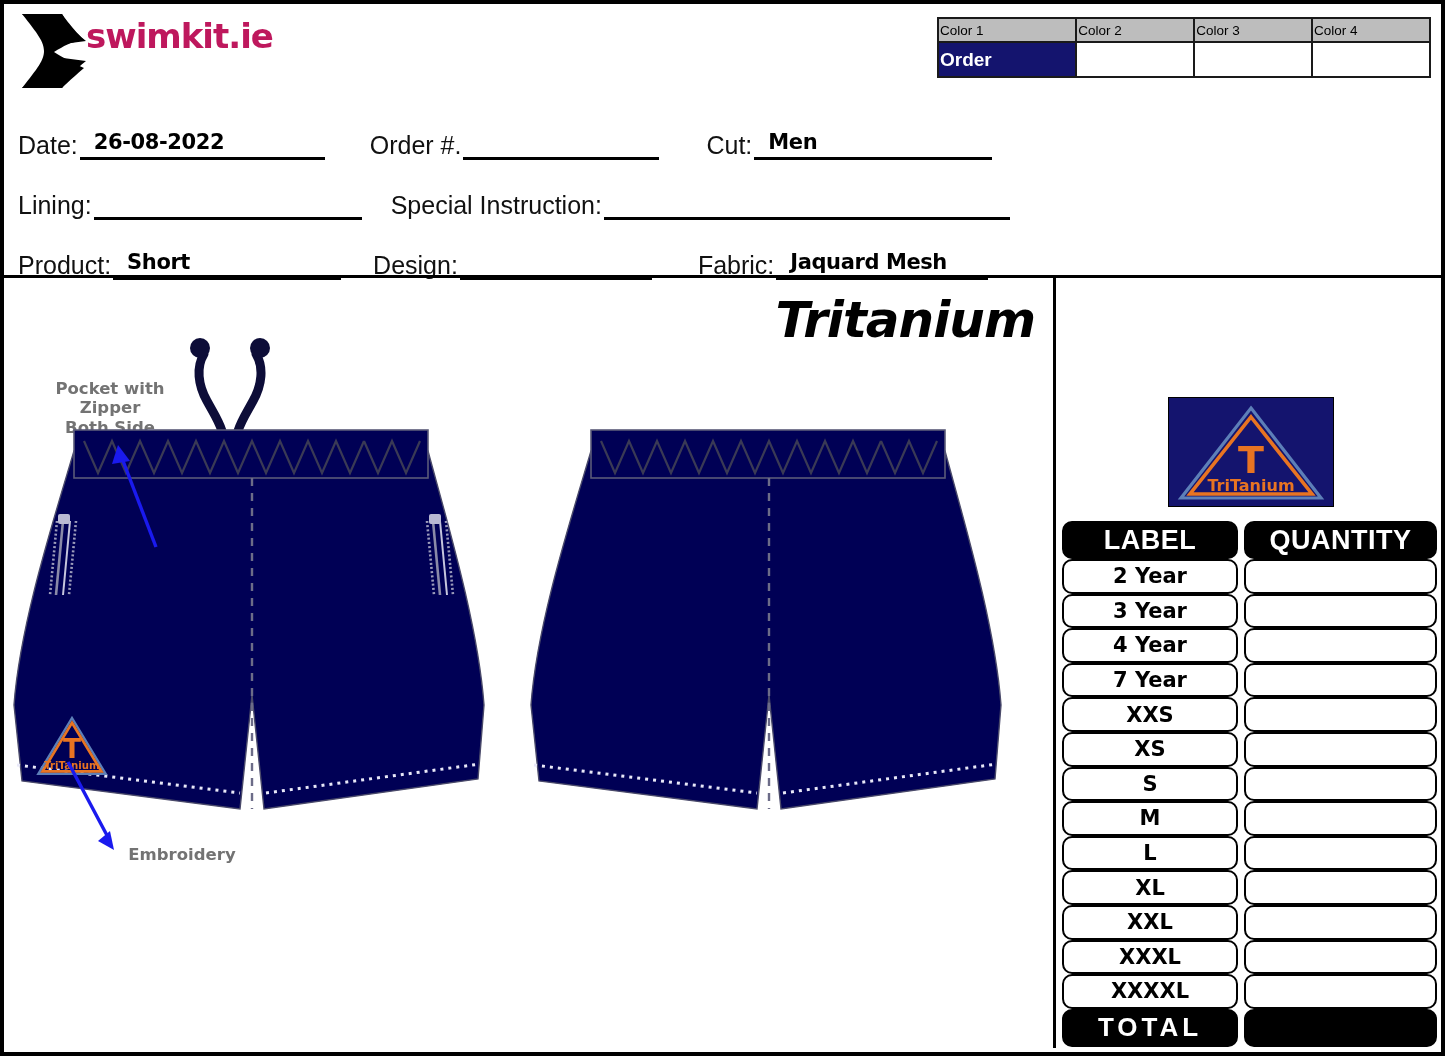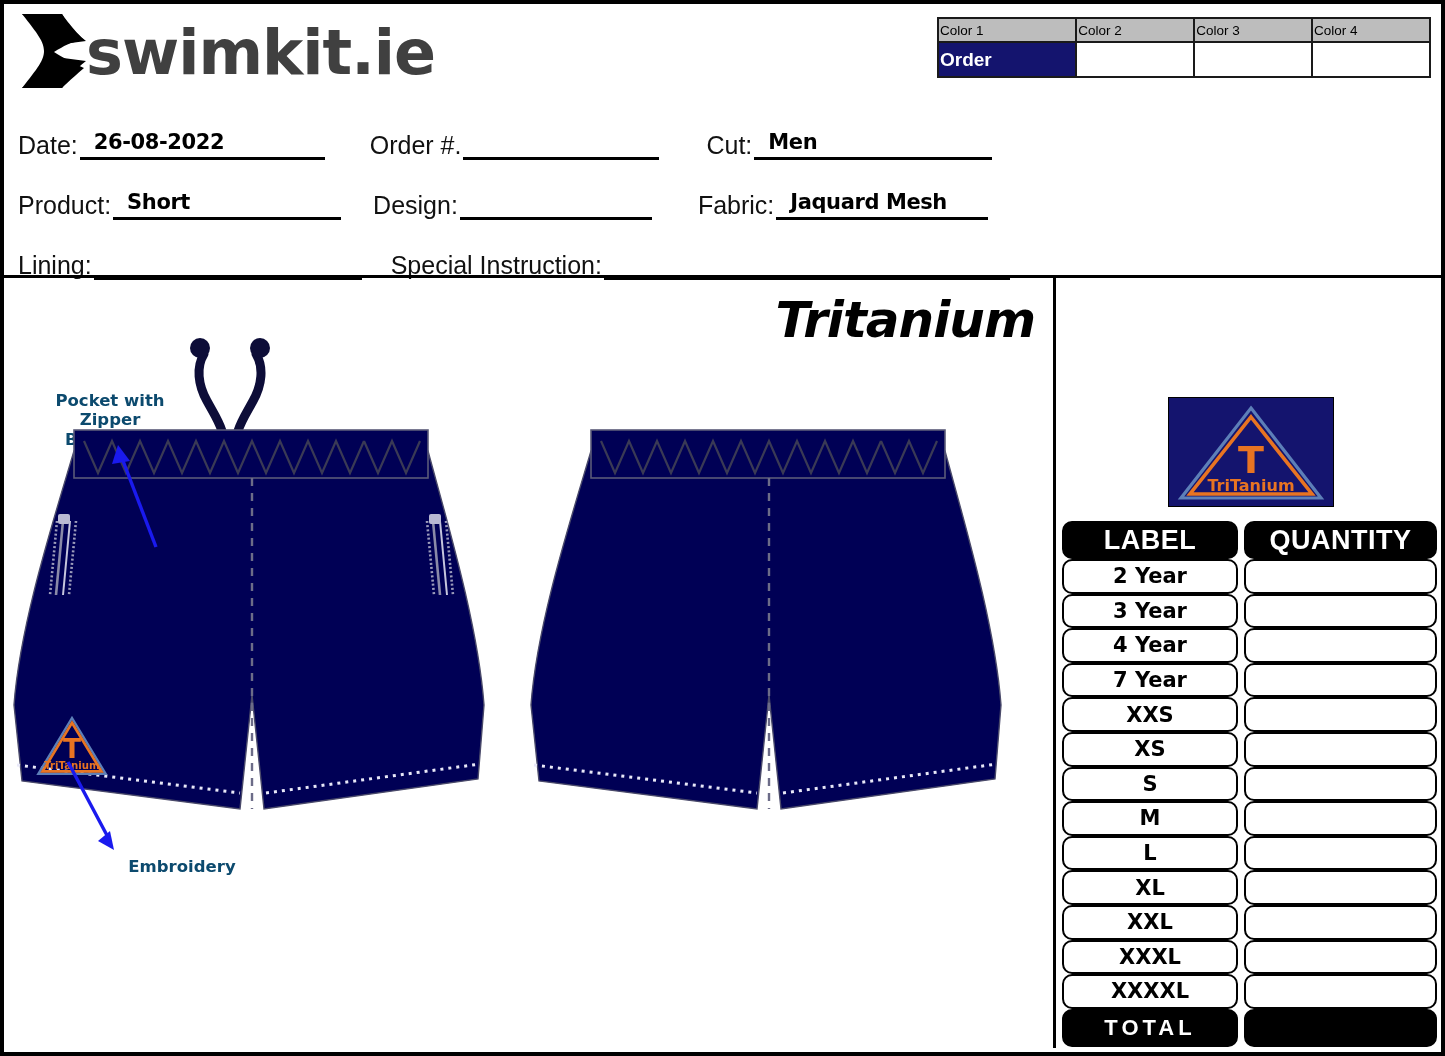--- a/index.html
+++ b/index.html
@@ -25,24 +25,24 @@
     position: absolute;
     left: 14px;
     top: 8px;
     width: 290px;
     height: 82px;
   }
   #brand-logo .logo-text {
     position: absolute;
     left: 68px;
     top: 4px;
-    font-size: 62px;
+    font-size: 34px;
     font-weight: 700;
     letter-spacing: -1px;
-    color: #404040;
+    color: #be185d;
     font-family: "DejaVu Sans", sans-serif;
   }
 
   
   #color-table {
     position: absolute;
     right: 10px;
     top: 13px;
     border-collapse: collapse;
     width: 494px;
@@ -139,25 +139,24 @@
     color: #000;
     font-family: "DejaVu Sans", sans-serif;
     letter-spacing: -1px;
   }
 
   
   .annot {
     position: absolute;
     font-size: 16.5px;
     font-weight: 700;
-    color: #0c4a6e;
+    color: #737373;
     text-align: center;
     line-height: 1.18;
     font-family: "DejaVu Sans", sans-serif;
-    margin-top: 12px;
   }
   #annot-pocket { left: 42px; top: 104px; width: 120px; }
   #annot-embroidery { left: 104px; top: 570px; width: 140px; text-align: center;}
 
   
   #right-panel {
     position: absolute;
     left: 1058px;
     top: 271px;
     right: 4px;
@@ -210,21 +209,21 @@
     font-size: 27px;
     border-color: #000;
     letter-spacing: 0.5px;
     font-family: "Liberation Sans", sans-serif;
     font-weight: 700;
   }
   .size-row.header-row { height: 38px; }
   .cell.total {
     background: #000;
     color: #fff;
-    font-size: 22px;
+    font-size: 26px;
     letter-spacing: 4px;
     font-family: "Liberation Sans", sans-serif;
   }
   .size-row.total-row { height: 38px; }
 
   svg { display: block; }
 </style>
 </head>
 <body>
 
@@ -274,50 +273,50 @@
       <div class="field" style="margin-left:24px;">
         <span class="lbl">Cut:</span>
         <span class="rule" style="width:238px;">
           <span class="val">Men</span>
         </span>
       </div>
     </div>
 
     <div class="form-row">
       <div class="field" style="margin-left:14px;">
+        <span class="lbl">Lining:</span>
+        <span class="rule" style="width:268px;">
+          <span class="val"></span>
+        </span>
+      </div>
+      <div class="field" style="margin-left:6px;">
+        <span class="lbl">Special Instruction:</span>
+        <span class="rule" style="width:406px;">
+          <span class="val"></span>
+        </span>
+      </div>
+    </div>
+
+    <div class="form-row">
+      <div class="field" style="margin-left:14px;">
         <span class="lbl">Product:</span>
         <span class="rule" style="width:228px;">
           <span class="val">Short</span>
         </span>
       </div>
       <div class="field" style="margin-left:9px;">
         <span class="lbl">Design:</span>
         <span class="rule" style="width:192px;">
           <span class="val"></span>
         </span>
       </div>
       <div class="field" style="margin-left:23px;">
         <span class="lbl">Fabric:</span>
         <span class="rule" style="width:212px;">
           <span class="val">Jaquard Mesh</span>
-        </span>
-      </div>
-    </div>
-
-    <div class="form-row">
-      <div class="field" style="margin-left:14px;">
-        <span class="lbl">Lining:</span>
-        <span class="rule" style="width:268px;">
-          <span class="val"></span>
-        </span>
-      </div>
-      <div class="field" style="margin-left:6px;">
-        <span class="lbl">Special Instruction:</span>
-        <span class="rule" style="width:406px;">
-          <span class="val"></span>
         </span>
       </div>
     </div>
   </div>
 
   <div id="header-divider"></div>
 
   <div id="design-box">
 
     <div id="design-title">Tritanium</div>

